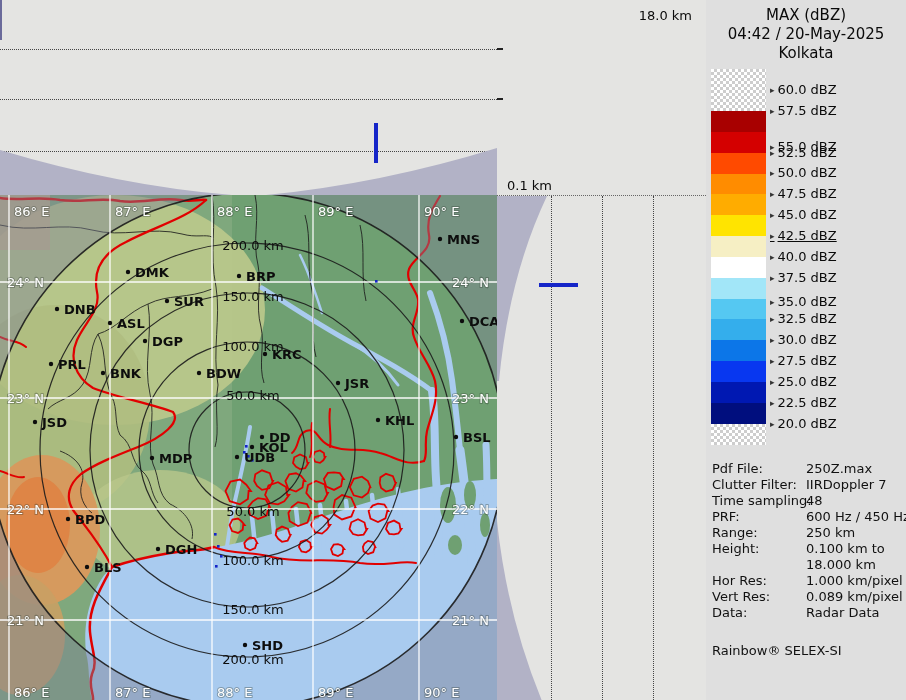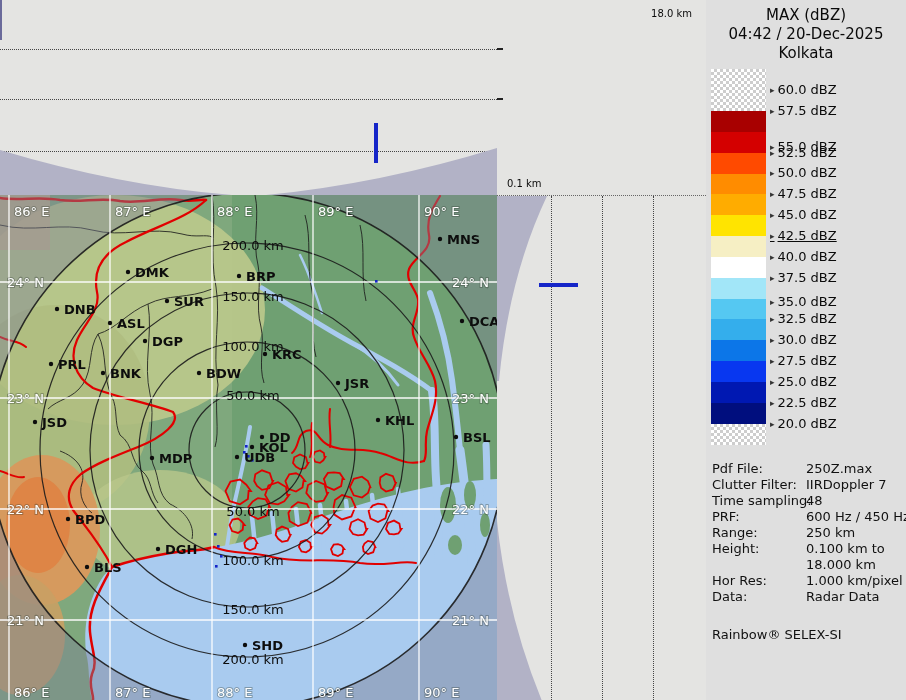--- a/index.html
+++ b/index.html
@@ -12,21 +12,21 @@
                border-top:1px dotted #666;box-sizing:border-box;}
   .legend-panel{position:absolute;left:706px;top:0;width:200px;height:700px;background:#DFDFDF;}
   .map-panel{position:absolute;left:0;top:195px;width:497px;height:505px;}
   
   .hgrid{position:absolute;left:0;width:100%;height:0;border-top:1px dotted #444;}
   .vgrid{position:absolute;top:0;height:100%;width:0;border-left:1px dotted #444;}
   .arc-svg{position:absolute;left:0;top:0;}
   .echo-bar{position:absolute;background:#1525C8;}
   .edge-sliver{position:absolute;left:0;top:0;width:2px;height:40px;background:#6A6A9A;}
   .tick{position:absolute;width:6px;height:2px;background:#222;}
-  .axis-label{position:absolute;font-size:10px;color:#0a0a0a;}
+  .axis-label{position:absolute;font-size:13px;color:#0a0a0a;}
   
   .lg-title{padding-top:6px;text-align:center;font-size:15px;line-height:19px;color:#0a0a0a;}
   .lg-bar{position:absolute;left:5px;top:69px;width:55px;}
   .lg-block{width:55px;}
   .checker{background:conic-gradient(#cdcdcd 25%,#ffffff 0 50%,#cdcdcd 0 75%,#ffffff 0) 0 0/6px 6px;}
   .lg-labels{position:absolute;left:64px;top:69px;width:130px;height:380px;}
   .lg-label{position:absolute;left:0;height:16px;font-size:13px;white-space:nowrap;color:#0a0a0a;}
   .lg-label .arr{font-size:9px;color:#333;margin-right:3px;vertical-align:1px;}
   
   .notes{position:absolute;left:6px;top:461px;width:192px;font-size:13px;line-height:16px;}
@@ -279,21 +279,21 @@
           <text x="94" y="376.5" class="clabel">BLS</text>
           <circle cx="245" cy="450" r="2.2" fill="#0d0d0d"></circle>
           <text x="252" y="454.5" class="clabel">SHD</text>
         </g>
     </svg>
   </div>
 
   <div class="legend-panel">
     <div class="lg-title">
       <div>MAX (dBZ)</div>
-      <div>04:42 / 20-Dec-2025</div>
+      <div>04:42 / 20-May-2025</div>
       <div>Kolkata</div>
     </div>
     <div class="lg-bar" id="legend-bar">
         <div class="lg-block checker" style="height: 42px;"></div>
         <div class="lg-block" style="background: rgb(168, 0, 0); height: 20.85px;"></div>
         <div class="lg-block" style="background: rgb(212, 0, 0); height: 20.85px;"></div>
         <div class="lg-block" style="background: rgb(255, 74, 0); height: 20.85px;"></div>
         <div class="lg-block" style="background: rgb(255, 140, 0); height: 20.85px;"></div>
         <div class="lg-block" style="background: rgb(255, 172, 0); height: 20.85px;"></div>
         <div class="lg-block" style="background: rgb(255, 228, 0); height: 20.85px;"></div>
@@ -365,20 +365,26 @@
             <div>18.000 km</div>
           </div>
         </div>
         <div class="note-row">
           <div class="note-label">Hor Res:</div>
           <div class="note-value">
             <div>1.000 km/pixel</div>
           </div>
         </div>
         <div class="note-row">
+          <div class="note-label">Vert Res:</div>
+          <div class="note-value">
+            <div>0.089 km/pixel</div>
+          </div>
+        </div>
+        <div class="note-row">
           <div class="note-label">Data:</div>
           <div class="note-value">
             <div>Radar Data</div>
           </div>
         </div>
         <div class="notes-footer">Rainbow® SELEX-SI</div>
       </div>
   </div>
 
 </div>

